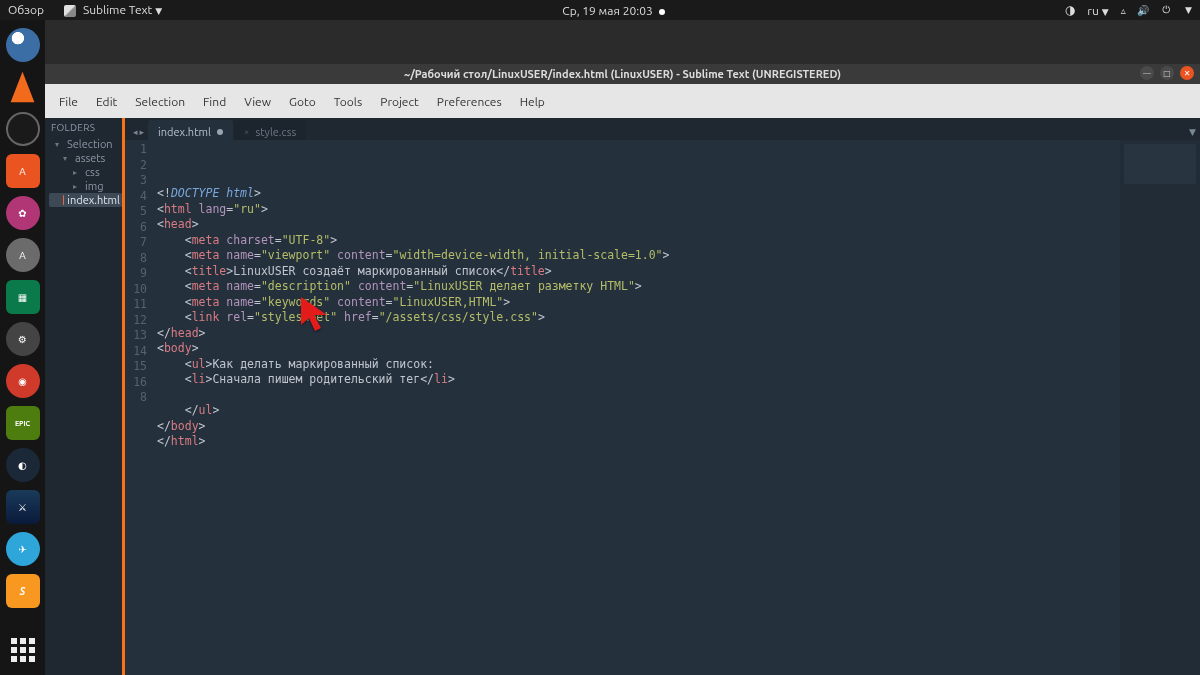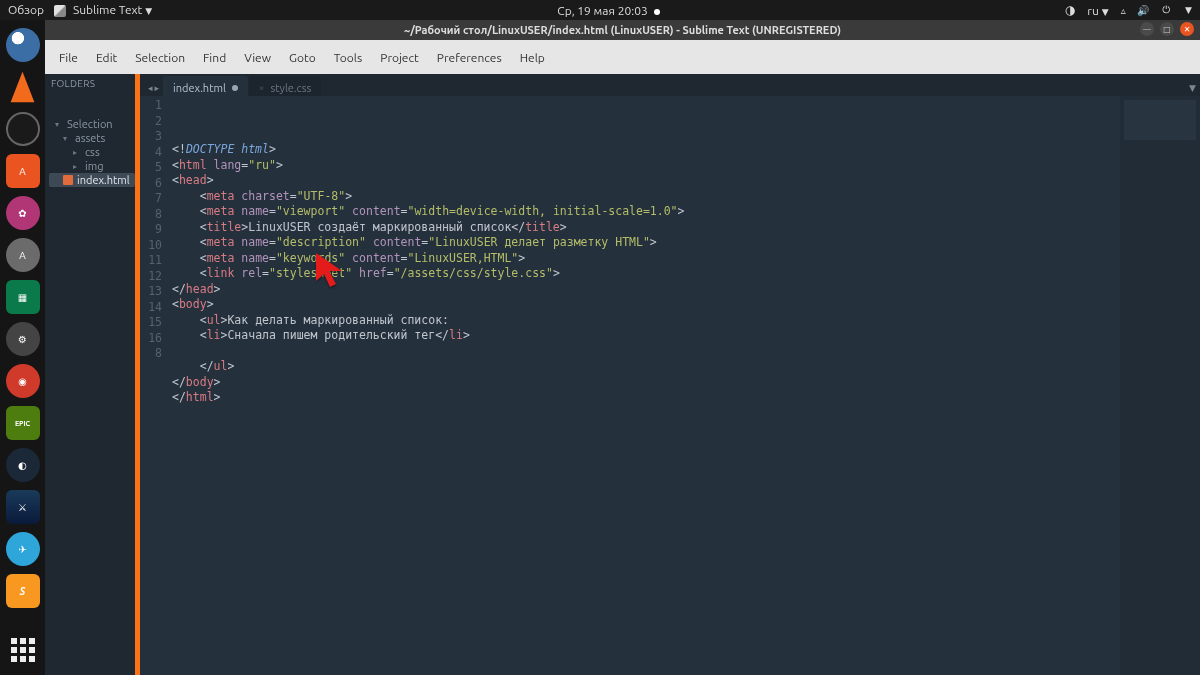--- a/index.html
+++ b/index.html
@@ -1,46 +1,46 @@
 <!DOCTYPE html>
 <html><head>
 <meta charset="utf-8">
 <style>
 * { margin:0; padding:0; box-sizing:border-box; }
 html,body { width:1200px; height:675px; font-family:"Ubuntu","DejaVu Sans",sans-serif; overflow:hidden; background:#1a1a1a; color:#ccc; font-size:12px; }
 .topbar { height:20px; background:#1a1a1a; display:flex; align-items:center; color:#ddd; font-size:12px; padding:0 8px; }
-.topbar .left { display:flex; align-items:center; gap:10px; }
+.topbar .left { display:flex; align-items:center; gap:20px; }
 .topbar .center { flex:1; text-align:center; }
 .topbar .right { display:flex; align-items:center; gap:12px; }
 .topbar .sep-icon { font-size:10px; }
 .st-glyph { display:inline-block; width:12px; height:12px; background:linear-gradient(135deg,#e0e0e0 45%,#888 55%); border-radius:2px; margin-right:4px; vertical-align:middle; }
 .dropdown-tri { font-size:9px; margin-left:3px; }
 .indicator-dot { width:6px; height:6px; border-radius:50%; background:#fff; display:inline-block; margin-left:6px; }
 
 .desktop { position:absolute; top:20px; left:0; right:0; bottom:0; background:#2d2d2d; }
 
 .dock { position:absolute; left:0; top:0; bottom:0; width:45px; background:rgba(20,20,20,0.92); display:flex; flex-direction:column; align-items:center; padding-top:8px; gap:8px; z-index:5; }
 .dock .dicon { width:34px; height:34px; border-radius:6px; display:flex; align-items:center; justify-content:center; font-size:10px; color:#fff; cursor:pointer; position:relative; }
 .dock .apps-btn { margin-top:auto; margin-bottom:8px; }
 .dock .grid9 { display:grid; grid-template-columns:repeat(3,6px); grid-template-rows:repeat(3,6px); gap:3px; }
 .dock .grid9 span { background:#eee; width:6px; height:6px; }
 
 .window { position:absolute; left:45px; top:0; right:0; bottom:0; background:#2b2b2b; display:flex; flex-direction:column; }
-.titlebar { height:20px; background:#3a3a3a; display:flex; align-items:center; position:relative; color:#ddd; font-size:11px; }
+.titlebar { height:20px; background:#3a3a3a; display:flex; align-items:center; position:relative; color:#ddd; font-size:11px;margin-top:44px; }
 .titlebar .title { flex:1; text-align:center; font-weight:bold; }
 .titlebar .win-ctl { position:absolute; right:6px; top:2px; display:flex; gap:6px; }
 .titlebar .wc { width:14px; height:14px; border-radius:50%; background:#4a4a4a; display:flex; align-items:center; justify-content:center; font-size:8px; color:#ccc; cursor:pointer; }
 .titlebar .wc.close { background:#e95420; color:#fff; }
 
 .menubar { height:34px; background:#e6e6e6; display:flex; align-items:center; padding:0 6px; gap:2px; font-size:12px; color:#333; }
 .menubar .menu-item { padding:2px 8px; cursor:pointer; }
 
 .body-area { flex:1; display:flex; background:#24303c; overflow:hidden; }
 
-.sidebar { width:95px; background:#1f2730; color:#8a98a6; font-size:11px; display:flex; flex-direction:column; border-right:5px solid #f97316;gap:24px; }
+.sidebar { width:80px; background:#1f2730; color:#8a98a6; font-size:11px; display:flex; flex-direction:column; border-right:3px solid #f97316; }
 .sidebar .hdr { padding:4px 6px; font-size:10px; letter-spacing:0.3px; color:#8a98a6; }
 .sidebar .tree { padding-left:4px; }
 .sidebar .tree-item { padding:1px 2px 1px 6px; display:flex; align-items:center; gap:4px; cursor:pointer; }
 .sidebar .tree-item .arrow { font-size:8px; opacity:0.7; width:8px; }
 .sidebar .tree-item.selected { background:#3d4a56; color:#e0e6ec; border-radius:2px; }
 .sidebar .file-ic { width:10px; height:10px; background:#e06c3e; border-radius:1px; display:inline-block; }
 
 .editor-wrap { flex:1; display:flex; flex-direction:column; position:relative; }
 .tabrow { height:22px; background:#1f2730; display:flex; align-items:flex-end; padding-left:4px; }
 .tabnav { display:flex; gap:2px; padding:0 4px 3px; color:#7a8894; font-size:9px; }

